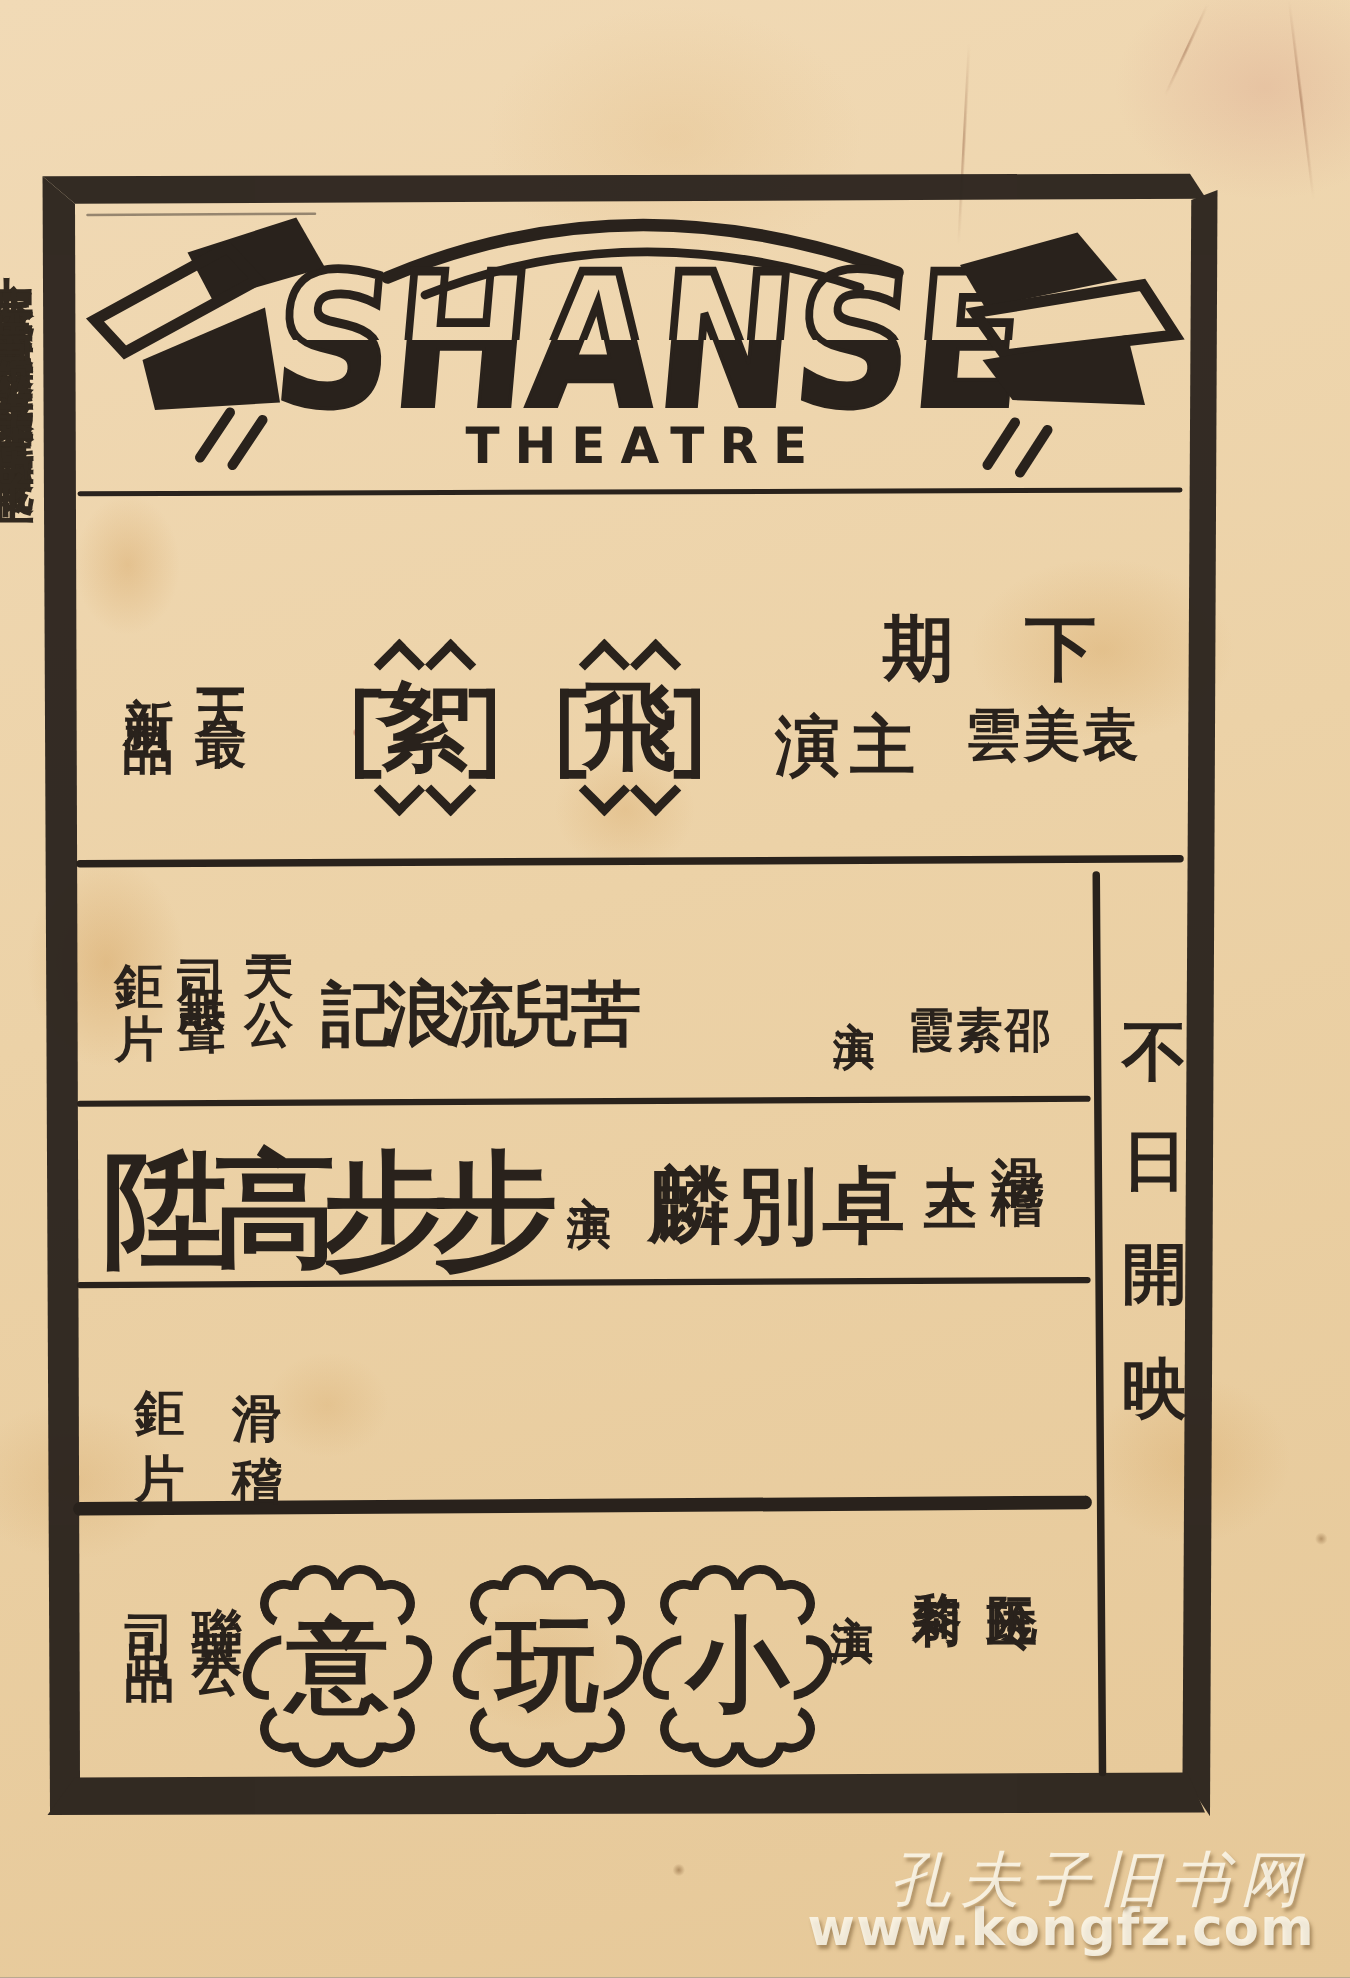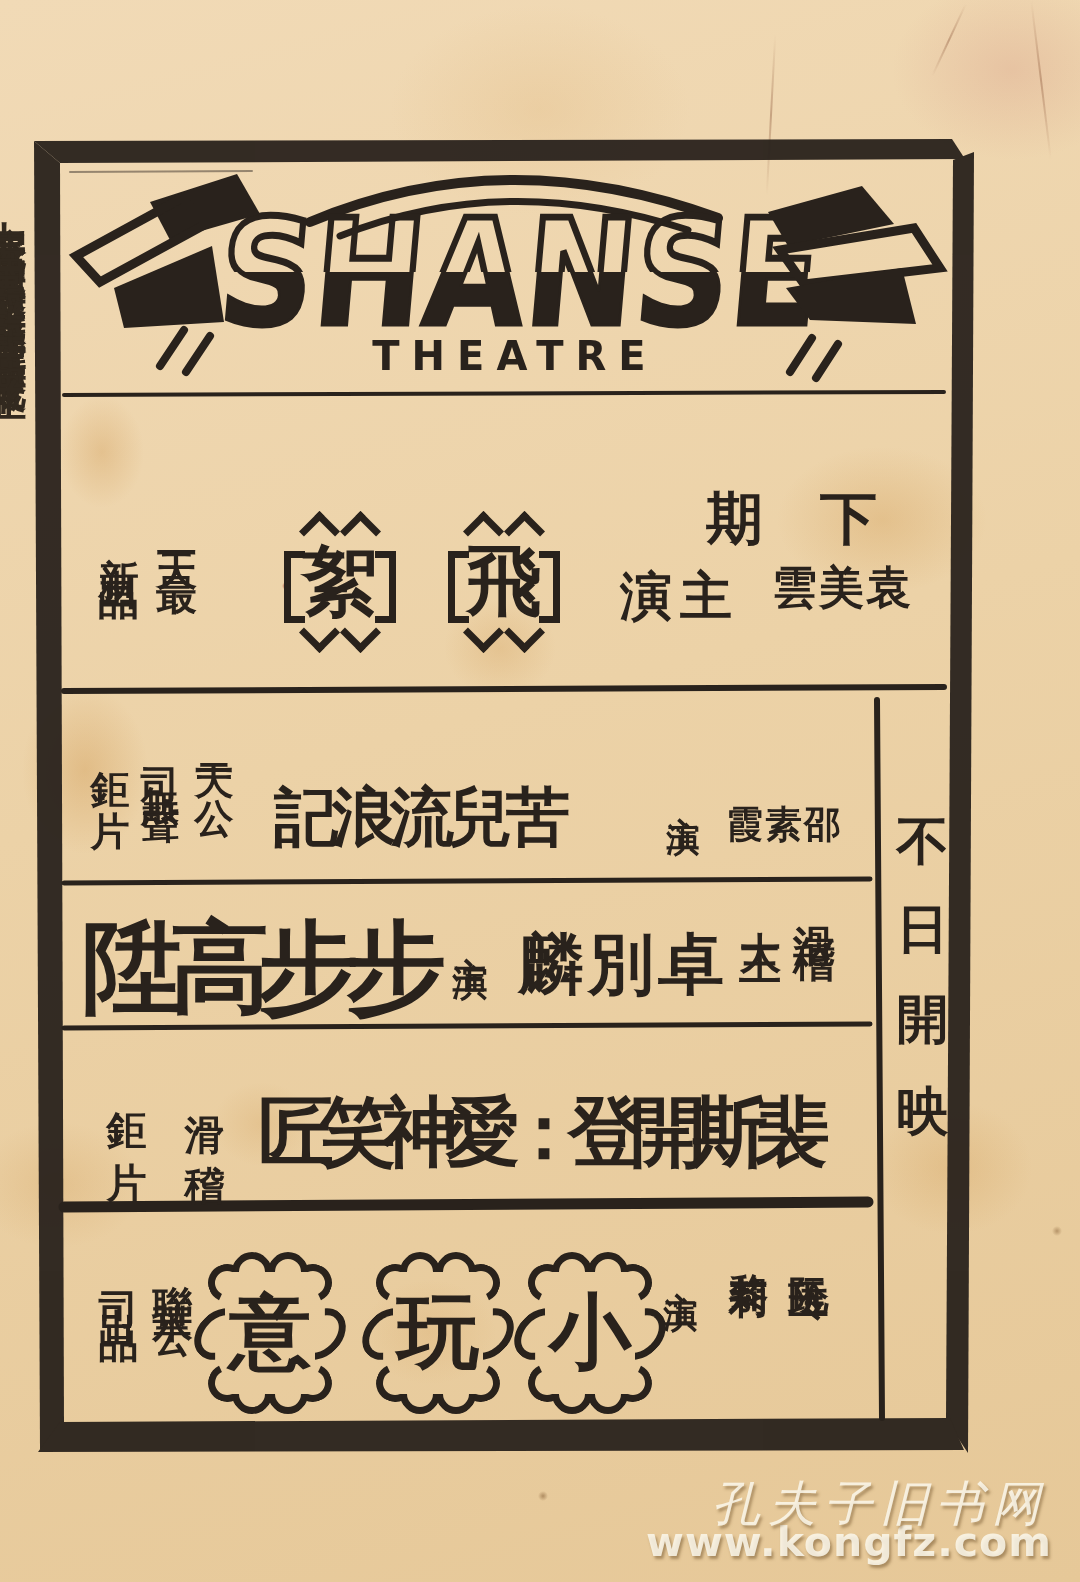--- a/index.html
+++ b/index.html
@@ -141,34 +141,33 @@
       <i class="caret c-tl"></i>
       <i class="caret c-tr"></i>
     <i class="caret-d c-bl"></i>
       <i class="caret-d c-br"></i>
     <span class="glyph" style="font-size:76px;">飛</span>
   </div>
 
   <div class="abs v bold" style="left:92px;top:524px;font-size:41px;letter-spacing:12px;">新出品</div>
   <div class="abs v bold" style="left:150px;top:520px;font-size:41px;letter-spacing:12px;">天一最</div>
 
-  <div class="abs bold" style="left:274px;top:774px;font-size:64px;letter-spacing:-6px;">記浪流兒苦</div>
+  <div class="abs bold" style="left:257px;top:774px;font-size:56px;letter-spacing:-6px;">記浪流兒苦</div>
   <div class="abs v bold" style="left:660px;top:790px;font-size:33px;letter-spacing:4px;">主演</div>
   <div class="abs bold" style="left:726px;top:800px;font-size:37px;letter-spacing:2px;">霞素邵</div>
   <div class="abs v bold" style="left:84px;top:740px;font-size:39px;letter-spacing:40px;">鉅片</div>
   <div class="abs v bold" style="left:134px;top:736px;font-size:39px;letter-spacing:18px;">司無聲</div>
   <div class="abs v bold" style="left:188px;top:732px;font-size:39px;letter-spacing:18px;">天一公</div>
 
   <div class="abs bold" style="left:82px;top:902px;font-size:100px;letter-spacing:-12px;">陞高步步</div>
   <div class="abs v bold" style="left:446px;top:928px;font-size:35px;letter-spacing:6px;">主演</div>
   <div class="abs bold" style="left:502px;top:920px;font-size:66px;letter-spacing:4px;margin-left:16px;">麟別卓</div>
   <div class="abs v bold" style="left:732px;top:898px;font-size:42px;letter-spacing:16px;">大王</div>
   <div class="abs v bold" style="left:786px;top:892px;font-size:42px;letter-spacing:16px;">滑稽</div>
 
-  <div class="abs bold" style="left:258px;top:1082px;font-size:76px;letter-spacing:-14px;">匠笑神愛：登開斯裴</div>
   <div class="abs v bold" style="left:100px;top:1080px;font-size:40px;letter-spacing:50px;">鉅片</div>
   <div class="abs v bold" style="left:178px;top:1084px;font-size:40px;letter-spacing:50px;">滑稽</div>
 
   <div class="abs v bold" style="left:722px;top:1242px;font-size:40px;letter-spacing:2px;">黎莉莉</div>
   <div class="abs v bold" style="left:782px;top:1246px;font-size:40px;letter-spacing:2px;">阮玲玉</div>
   <div class="abs v bold" style="left:658px;top:1264px;font-size:34px;letter-spacing:4px;">主演</div>
 
   <div class="seal fl" style="left:210px;top:1262px;width:120px;height:142px;">
     <i class="arc a-top1"></i>
       <i class="arc a-top2"></i>

